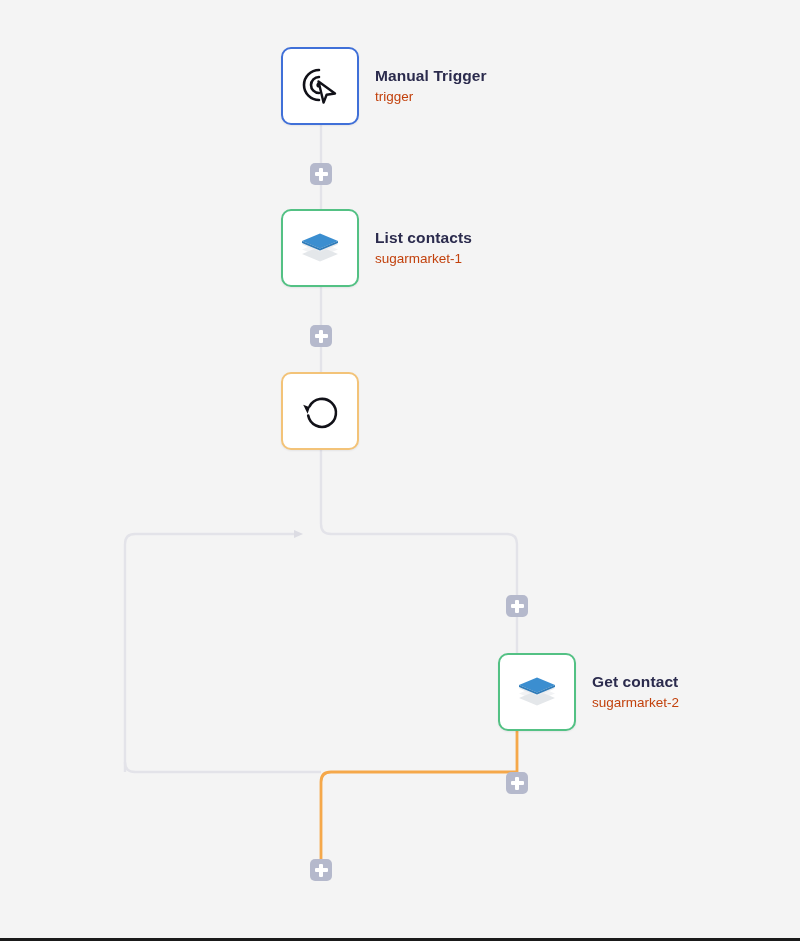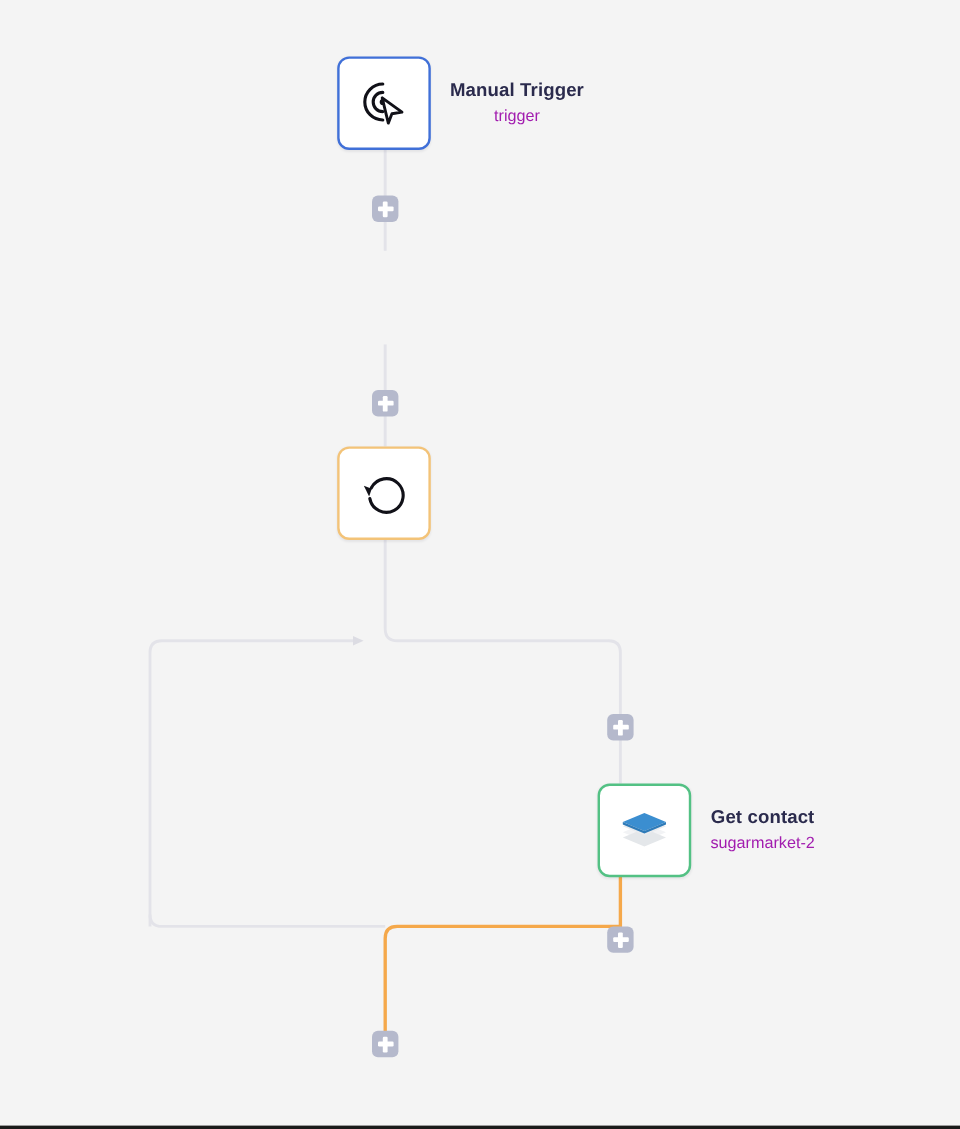--- a/index.html
+++ b/index.html
@@ -26,21 +26,20 @@
     left: 0;
     top: 0;
     width: 800px;
     height: 941px;
     pointer-events: none;
   }
   .node {
     position: absolute;
     display: flex;
     align-items: center;
-    text-align: center;
   }
   .node-box {
     width: 78px;
     height: 78px;
     background: #ffffff;
     border-radius: 10px;
     box-sizing: border-box;
     display: flex;
     align-items: center;
     justify-content: center;
@@ -59,21 +58,21 @@
   }
   .node-title {
     font-size: 15.5px;
     font-weight: bold;
     color: #2b2b4d;
     letter-spacing: 0.1px;
     white-space: nowrap;
   }
   .node-sub {
     font-size: 13.5px;
-    color: #a21caf;
+    color: #c2410c;
     margin-top: 4px;
     white-space: nowrap;
   }
 
   .plus-btn {
     position: absolute;
     width: 22px;
     height: 22px;
     border-radius: 5px;
     background: #b5b9cc;
@@ -139,20 +138,35 @@
         <circle cx="22" cy="22" r="2.6" fill="#111118"></circle>
         <path d="M21.5 18.5 L38 30.5 L29.6 31.8 L26.6 39.6 Z" fill="#ffffff" stroke="#111118" stroke-width="2.4" stroke-linejoin="round"></path>
       </svg>
     </div>
     <div class="node-text">
       <div class="node-title">Manual Trigger</div>
       <div class="node-sub">trigger</div>
     </div>
   </div>
 
+  <div class="node" style="left:281px; top:209px;">
+    <div class="node-box green">
+      <svg width="48" height="48" viewBox="0 0 48 48" xmlns="http://www.w3.org/2000/svg">
+        <path d="M24 33 L6 25.5 L24 18 L42 25.5 Z" fill="#f2f3f5"></path>
+        <path d="M24 37.5 L6 30 L24 22.5 L42 30 Z" fill="#e4e7ea"></path>
+        <path d="M24 28 L6 20.5 L24 13 L42 20.5 Z" fill="#e9ebee"></path>
+        <path d="M24 24.5 L6 17 L24 9.5 L42 17 Z" fill="#3b8ed0"></path>
+        <path d="M6 17 L6 19 L24 26.5 L42 19 L42 17 L24 24.5 Z" fill="#2f7bb8"></path>
+      </svg>
+    </div>
+    <div class="node-text">
+      <div class="node-title">List contacts</div>
+      <div class="node-sub">sugarmarket-1</div>
+    </div>
+  </div>
 
   <div class="node" style="left:281px; top:372px;">
     <div class="node-box orange">
       <svg width="44" height="44" viewBox="0 0 44 44" xmlns="http://www.w3.org/2000/svg">
         <path d="M11.5 17.5 A14 14 0 1 1 10.2 26.5" fill="none" stroke="#111118" stroke-width="2.6" stroke-linecap="round"></path>
         <path d="M5.2 15.8 L11.8 18.2 L9.6 24.8 Z" fill="#111118"></path>
       </svg>
     </div>
   </div>
 

